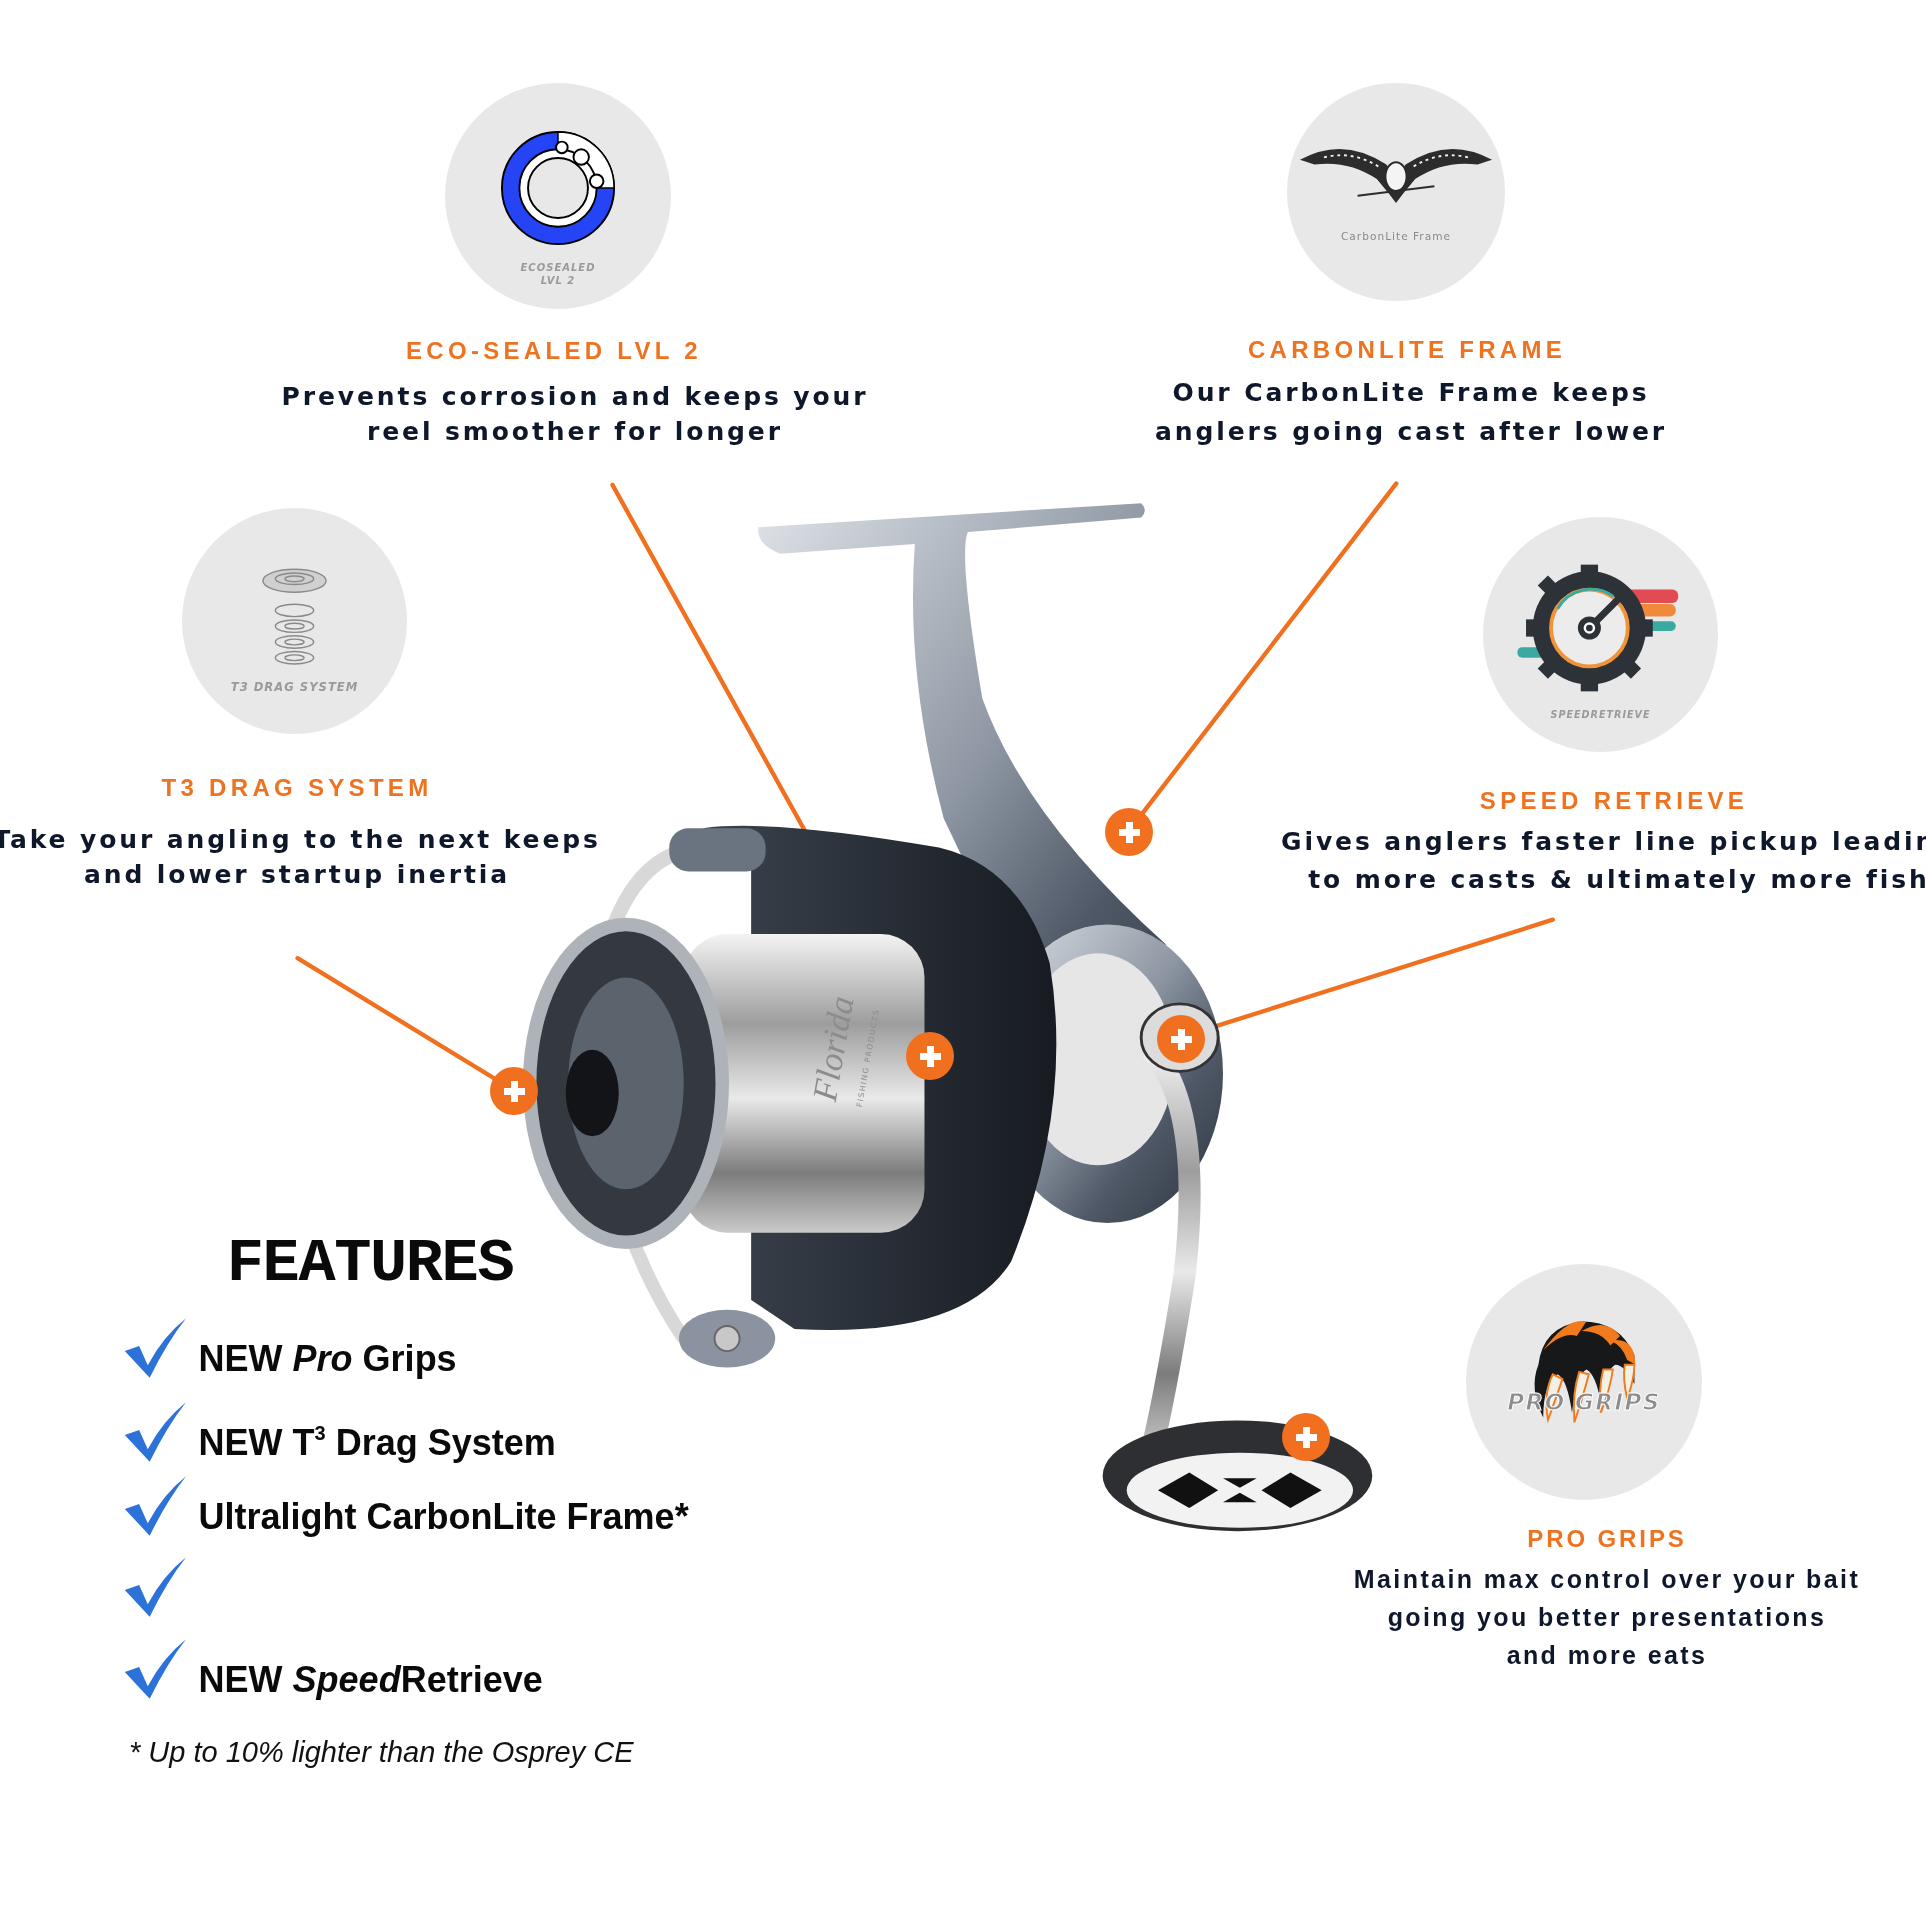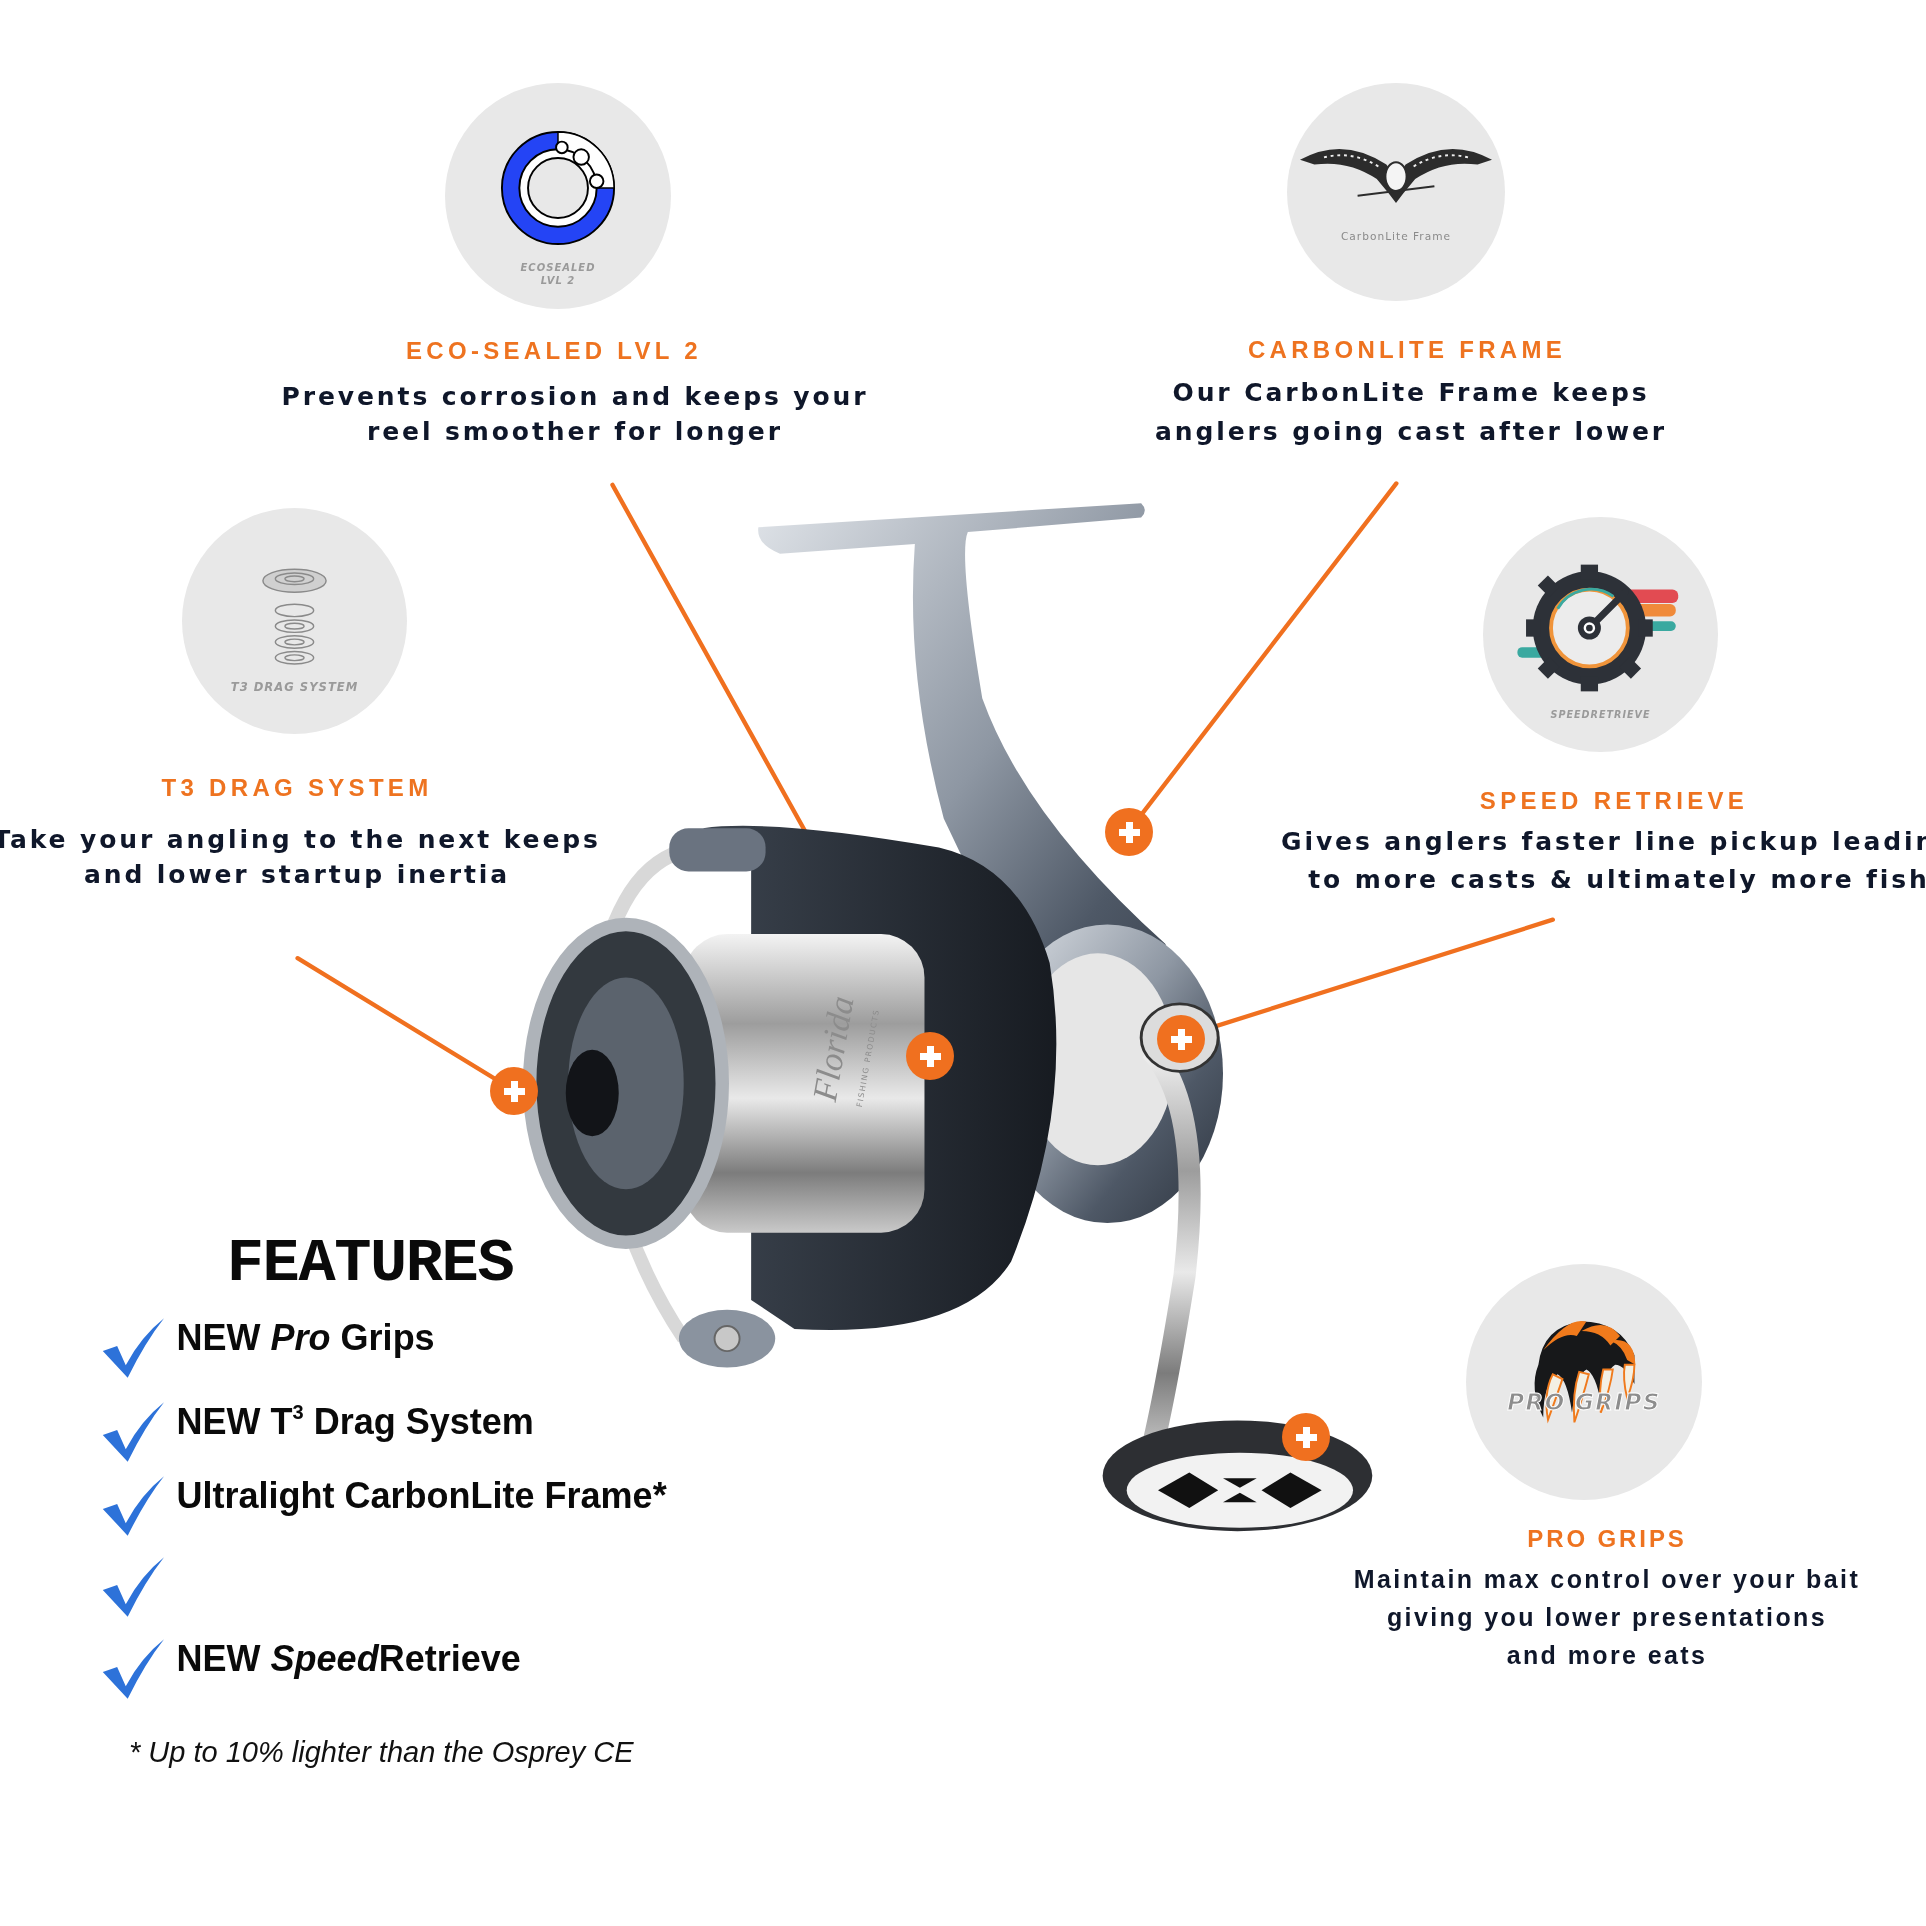--- a/index.html
+++ b/index.html
@@ -18,21 +18,21 @@
          letter-spacing:2.9px; font-size:25px; line-height:35px; white-space:nowrap; }
   .feat-desc div { white-space:nowrap; }
   .plus-btn { position:absolute; width:48px; height:48px; margin:-24px 0 0 -24px;
          border-radius:50%; background:#f0701f; cursor:pointer; }
   .plus-btn::before, .plus-btn::after { content:""; position:absolute; background:#fff; }
   .plus-btn::before { left:13.5px; top:21px; width:21px; height:6.7px; }
   .plus-btn::after  { left:21px; top:13.5px; width:6.7px; height:21px; }
   .features-heading { position:absolute; left:370px; top:1228px; transform:translateX(-50%);
          font-family:Liberation Mono, monospace; font-weight:bold; font-size:62px;
          letter-spacing:-1.4px; transform-origin:center; color:#0a0a0a; }
-  .check-row { position:absolute; left:98px; height:63px; display:flex; align-items:flex-start; }
+  .check-row { position:absolute; left:120px; height:63px; display:flex; align-items:flex-end; }
   .check-row svg { width:67px; height:63px; flex:0 0 auto; }
   .check-label { margin-left:11.6px; font-family:"Liberation Sans", sans-serif;
          font-size:36px; font-weight:bold; color:#0a0a0a; white-space:nowrap; }
   .check-label i { font-weight:bold; }
   .check-label sup { font-size:20px; vertical-align:15.4px; }
   .footnote { position:absolute; left:129px; top:1736px; font-family:"Liberation Sans", sans-serif;
          font-style:italic; font-size:29px; color:#111; white-space:nowrap; }
 </style>
 </head>
 <body>
@@ -207,21 +207,21 @@
 
 <div class="feat-title" style="left:1614px;top:787px">SPEED RETRIEVE</div>
 <div class="feat-desc" style="left:1619px;top:823px;line-height:38px">
   <div>Gives anglers faster line pickup leading</div>
   <div>to more casts &amp; ultimately more fish</div>
 </div>
 
 <div class="feat-title" style="left:1607px;top:1525px;letter-spacing:2.9px">PRO GRIPS</div>
 <div class="feat-desc" style="left:1607px;top:1560px;line-height:38px;font-family:'Liberation Sans', sans-serif;letter-spacing:2.4px">
   <div>Maintain max control over your bait</div>
-  <div>giving you lower presentations</div>
+  <div>going you better presentations</div>
   <div>and more eats</div>
 </div>
 
 <div class="plus-btn" style="left:514px;top:1091px"></div>
 <div class="plus-btn" style="left:930px;top:1056px"></div>
 <div class="plus-btn" style="left:1129px;top:832px"></div>
 <div class="plus-btn" style="left:1181px;top:1039px"></div>
 <div class="plus-btn" style="left:1306px;top:1437px"></div>
 
 <div class="features-heading">FEATURES</div>

